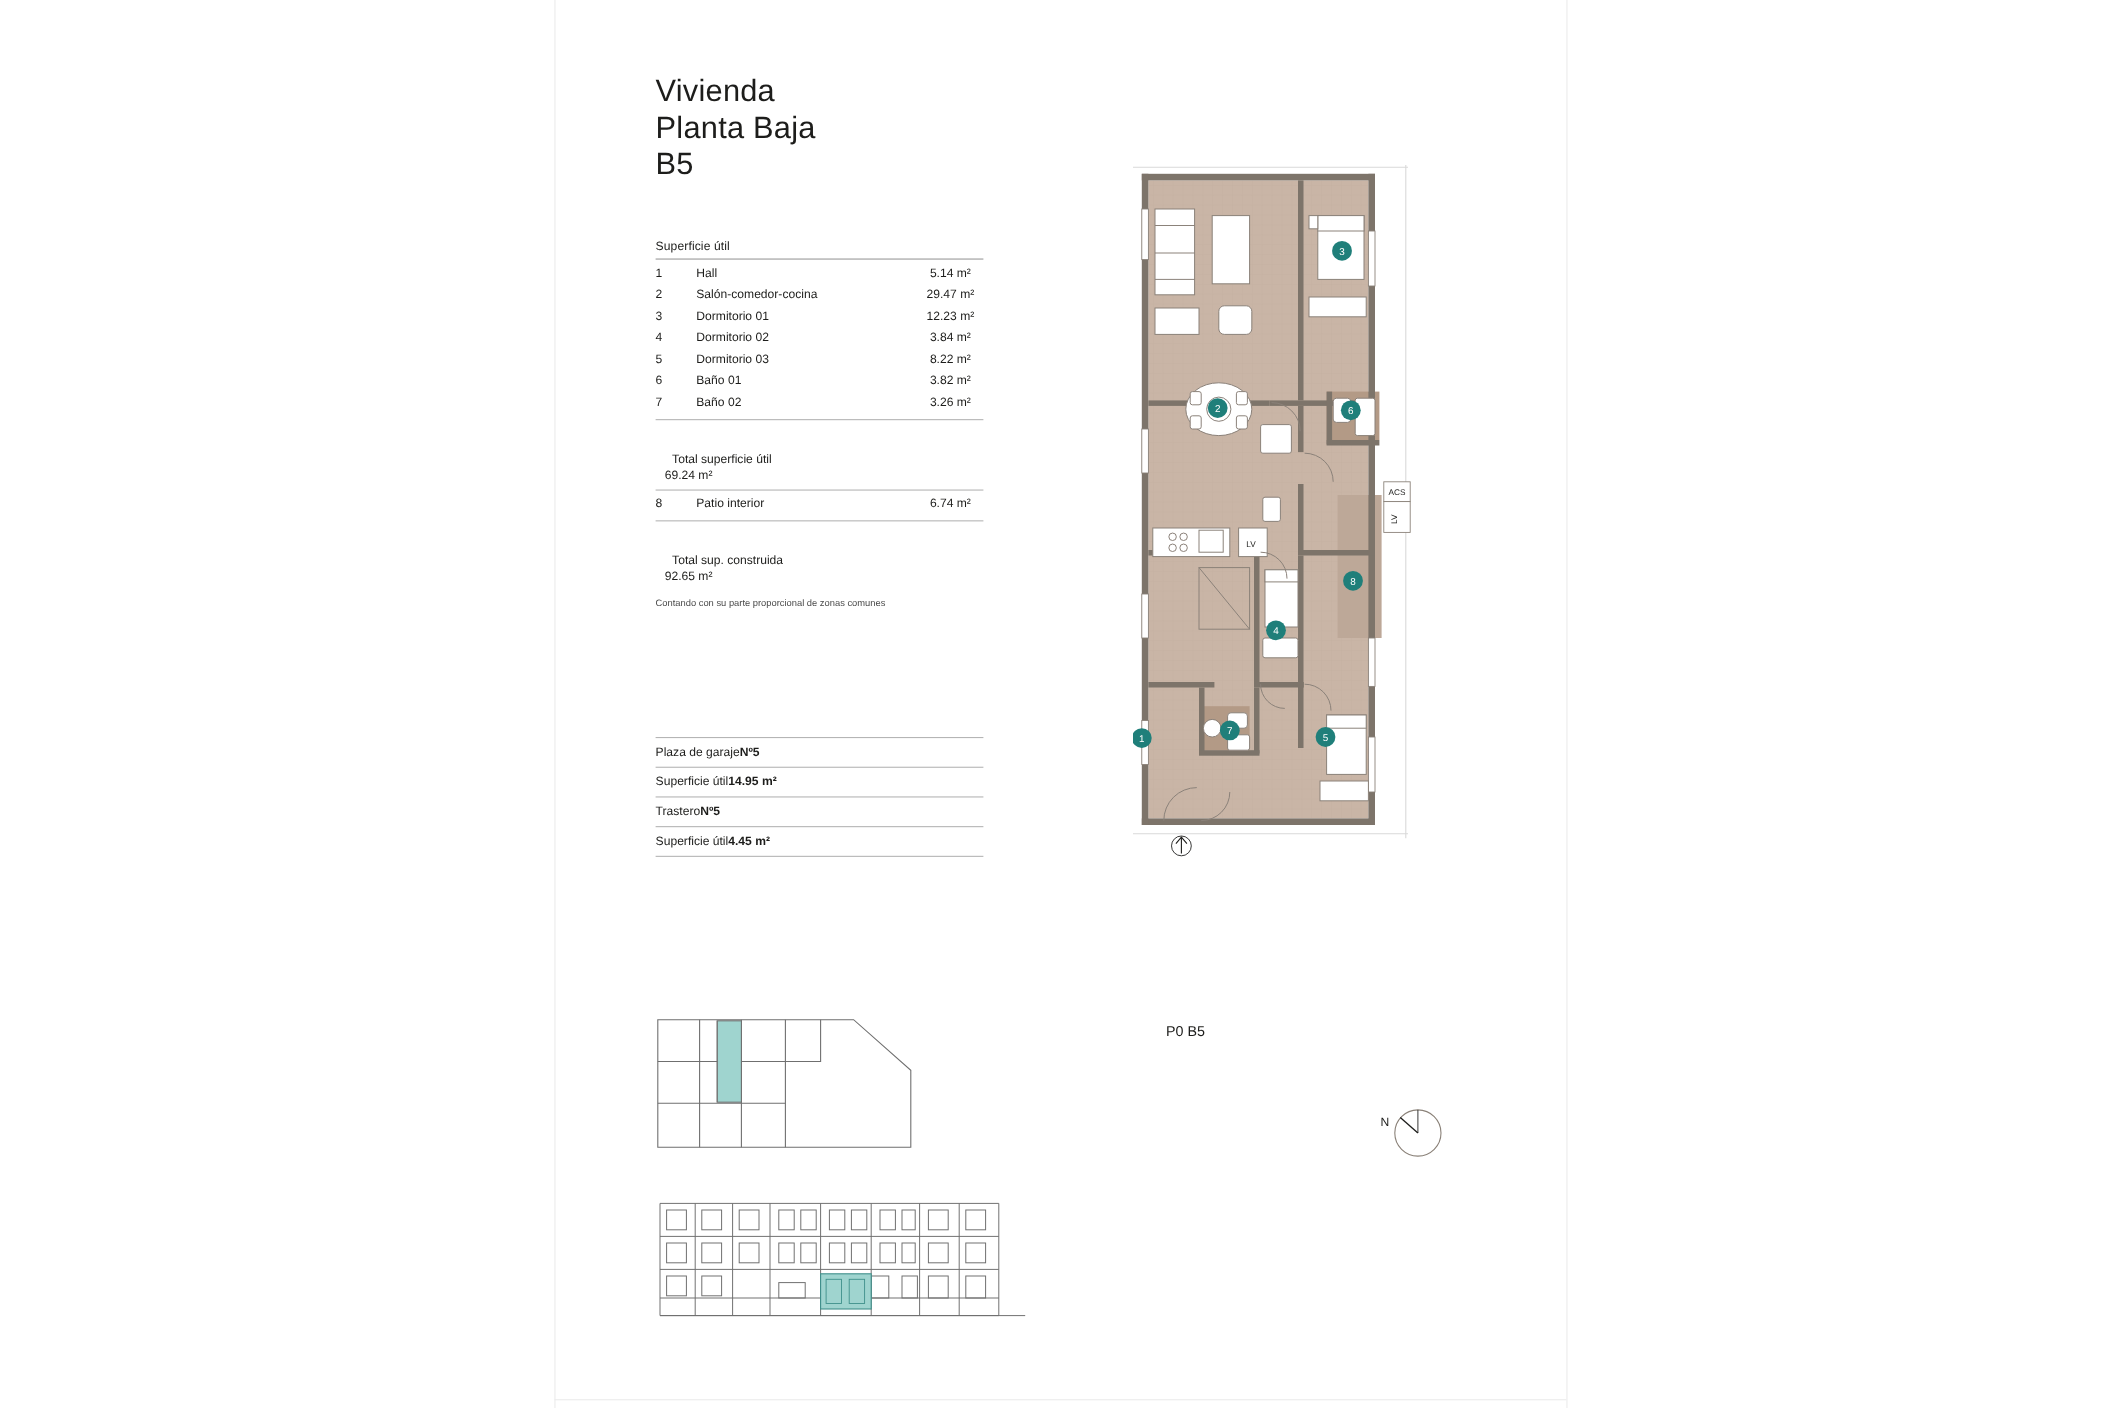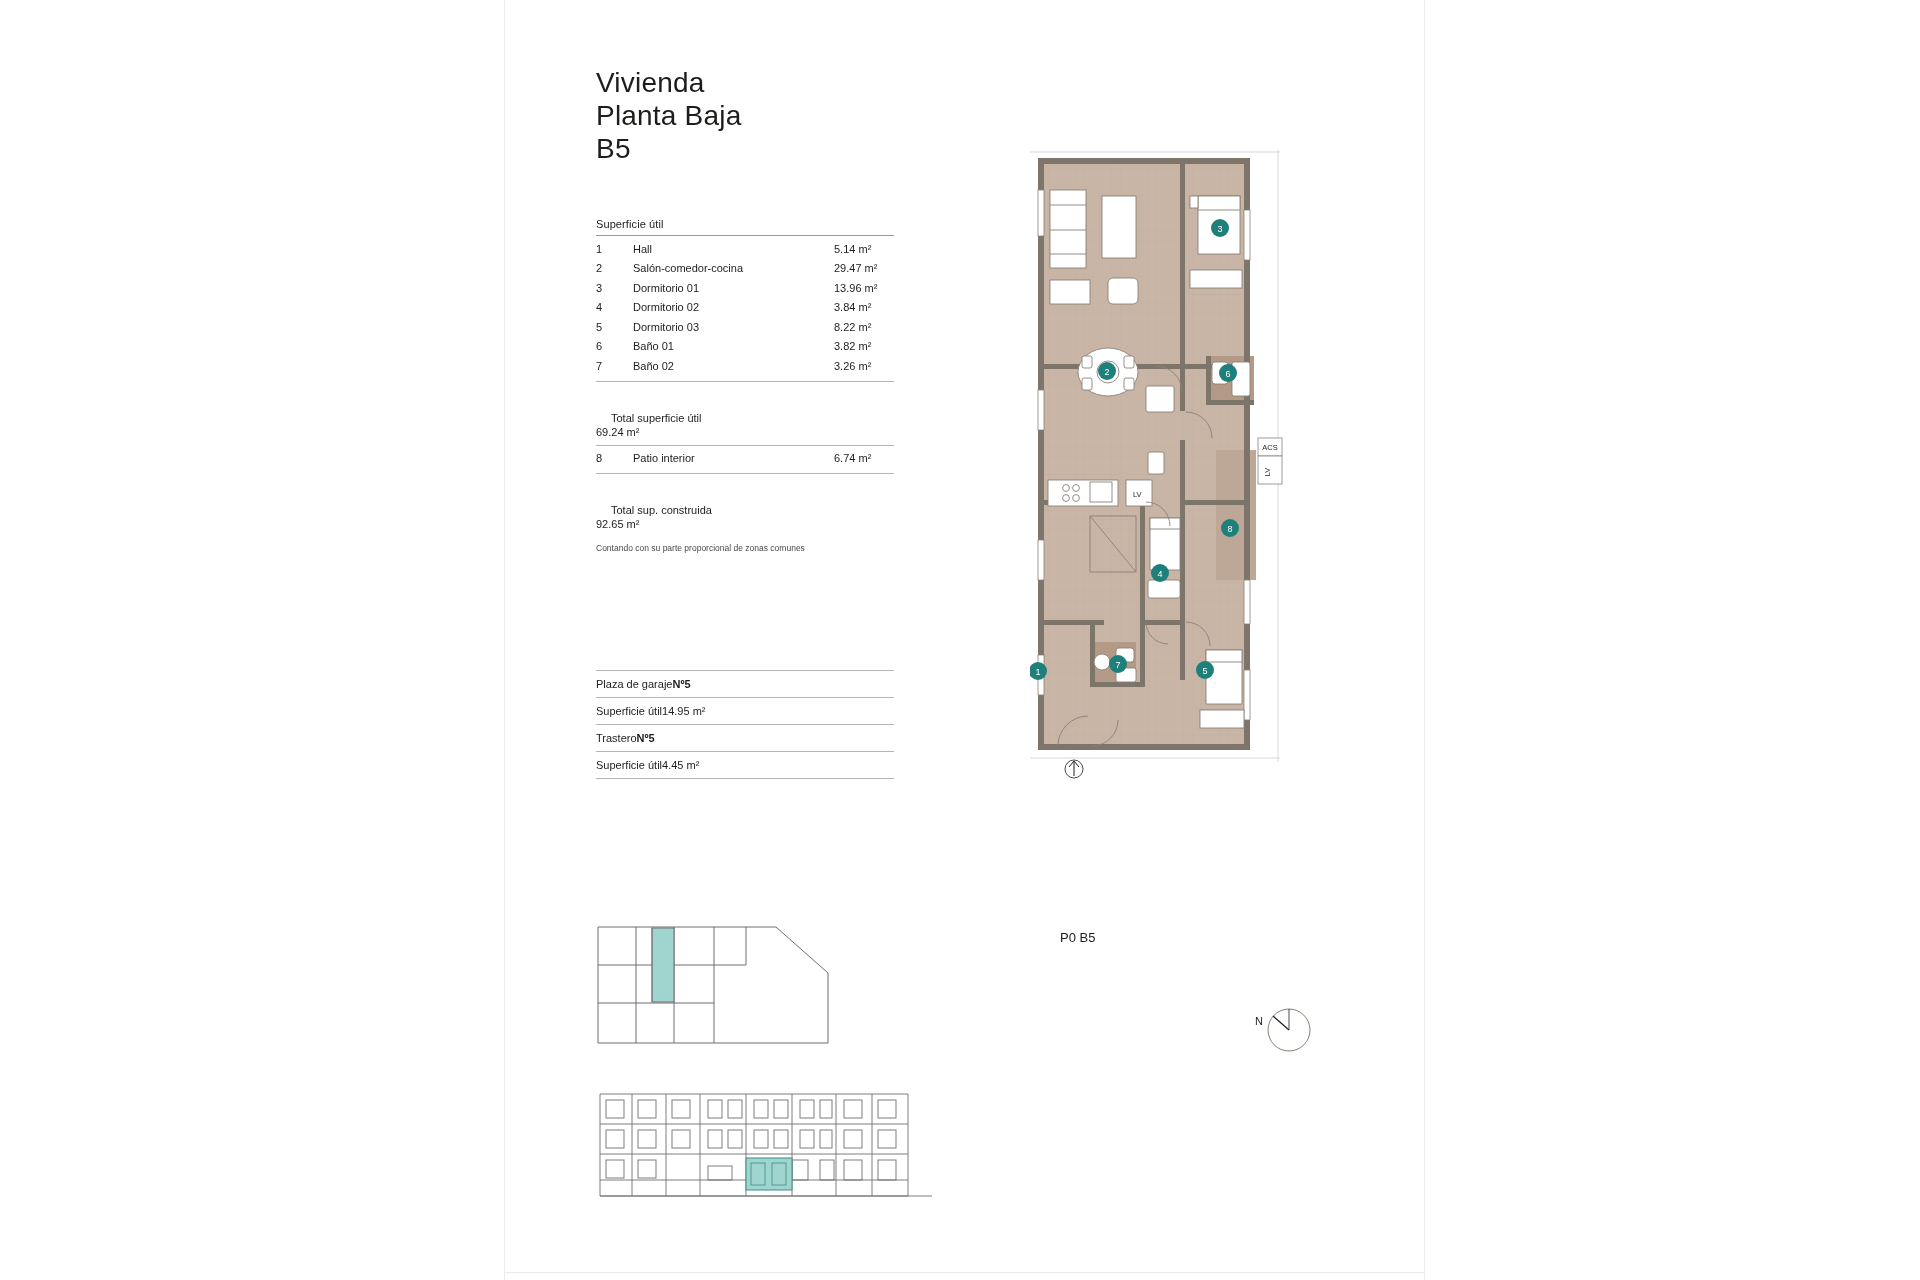--- a/index.html
+++ b/index.html
@@ -73,21 +73,21 @@
     font-size: 11px;
     padding: 5.5px 0 0 0;
     line-height: 14px;
   }
   .row .num {
     width: 22px;
     flex: 0 0 22px;
   }
   .row .name { flex: 1 1 auto; padding-left: 15px; }
   .row .val {
-    text-align: left;
+    text-align: center;
     flex: 0 0 auto;
     min-width: 60px;
   }
   .row.total {
     padding-top: 7px;
     padding-bottom: 6px;
     flex-direction: column;
   }
   .row.total .name { font-weight: 400; }
   .spacer-8 { height: 8px; }
@@ -106,21 +106,21 @@
     width: 298px;
     color: #1d1d1b;
   }
   .grow {
     display: flex;
     font-size: 11px;
     padding: 6px 0 6px 0;
     line-height: 14px;
   }
   .grow .lbl { }
-  .grow .val { font-weight: 400; }
+  .grow .val { font-weight: 700; }
   .grow.bold .val { font-weight: 700; }
 
   
   .plan {
     position: absolute;
     left: 1030px;
     top: 150px;
     width: 320px;
     height: 760px;
   }
@@ -195,21 +195,21 @@
       <span class="val">5.14 m²</span>
     </div>
     <div class="row">
       <span class="num">2</span>
       <span class="name">Salón-comedor-cocina</span>
       <span class="val">29.47 m²</span>
     </div>
     <div class="row">
       <span class="num">3</span>
       <span class="name">Dormitorio 01</span>
-      <span class="val">13.96 m²</span>
+      <span class="val">12.23 m²</span>
     </div>
     <div class="row">
       <span class="num">4</span>
       <span class="name">Dormitorio 02</span>
       <span class="val">3.84 m²</span>
     </div>
     <div class="row">
       <span class="num">5</span>
       <span class="name">Dormitorio 03</span>
       <span class="val">8.22 m²</span>

